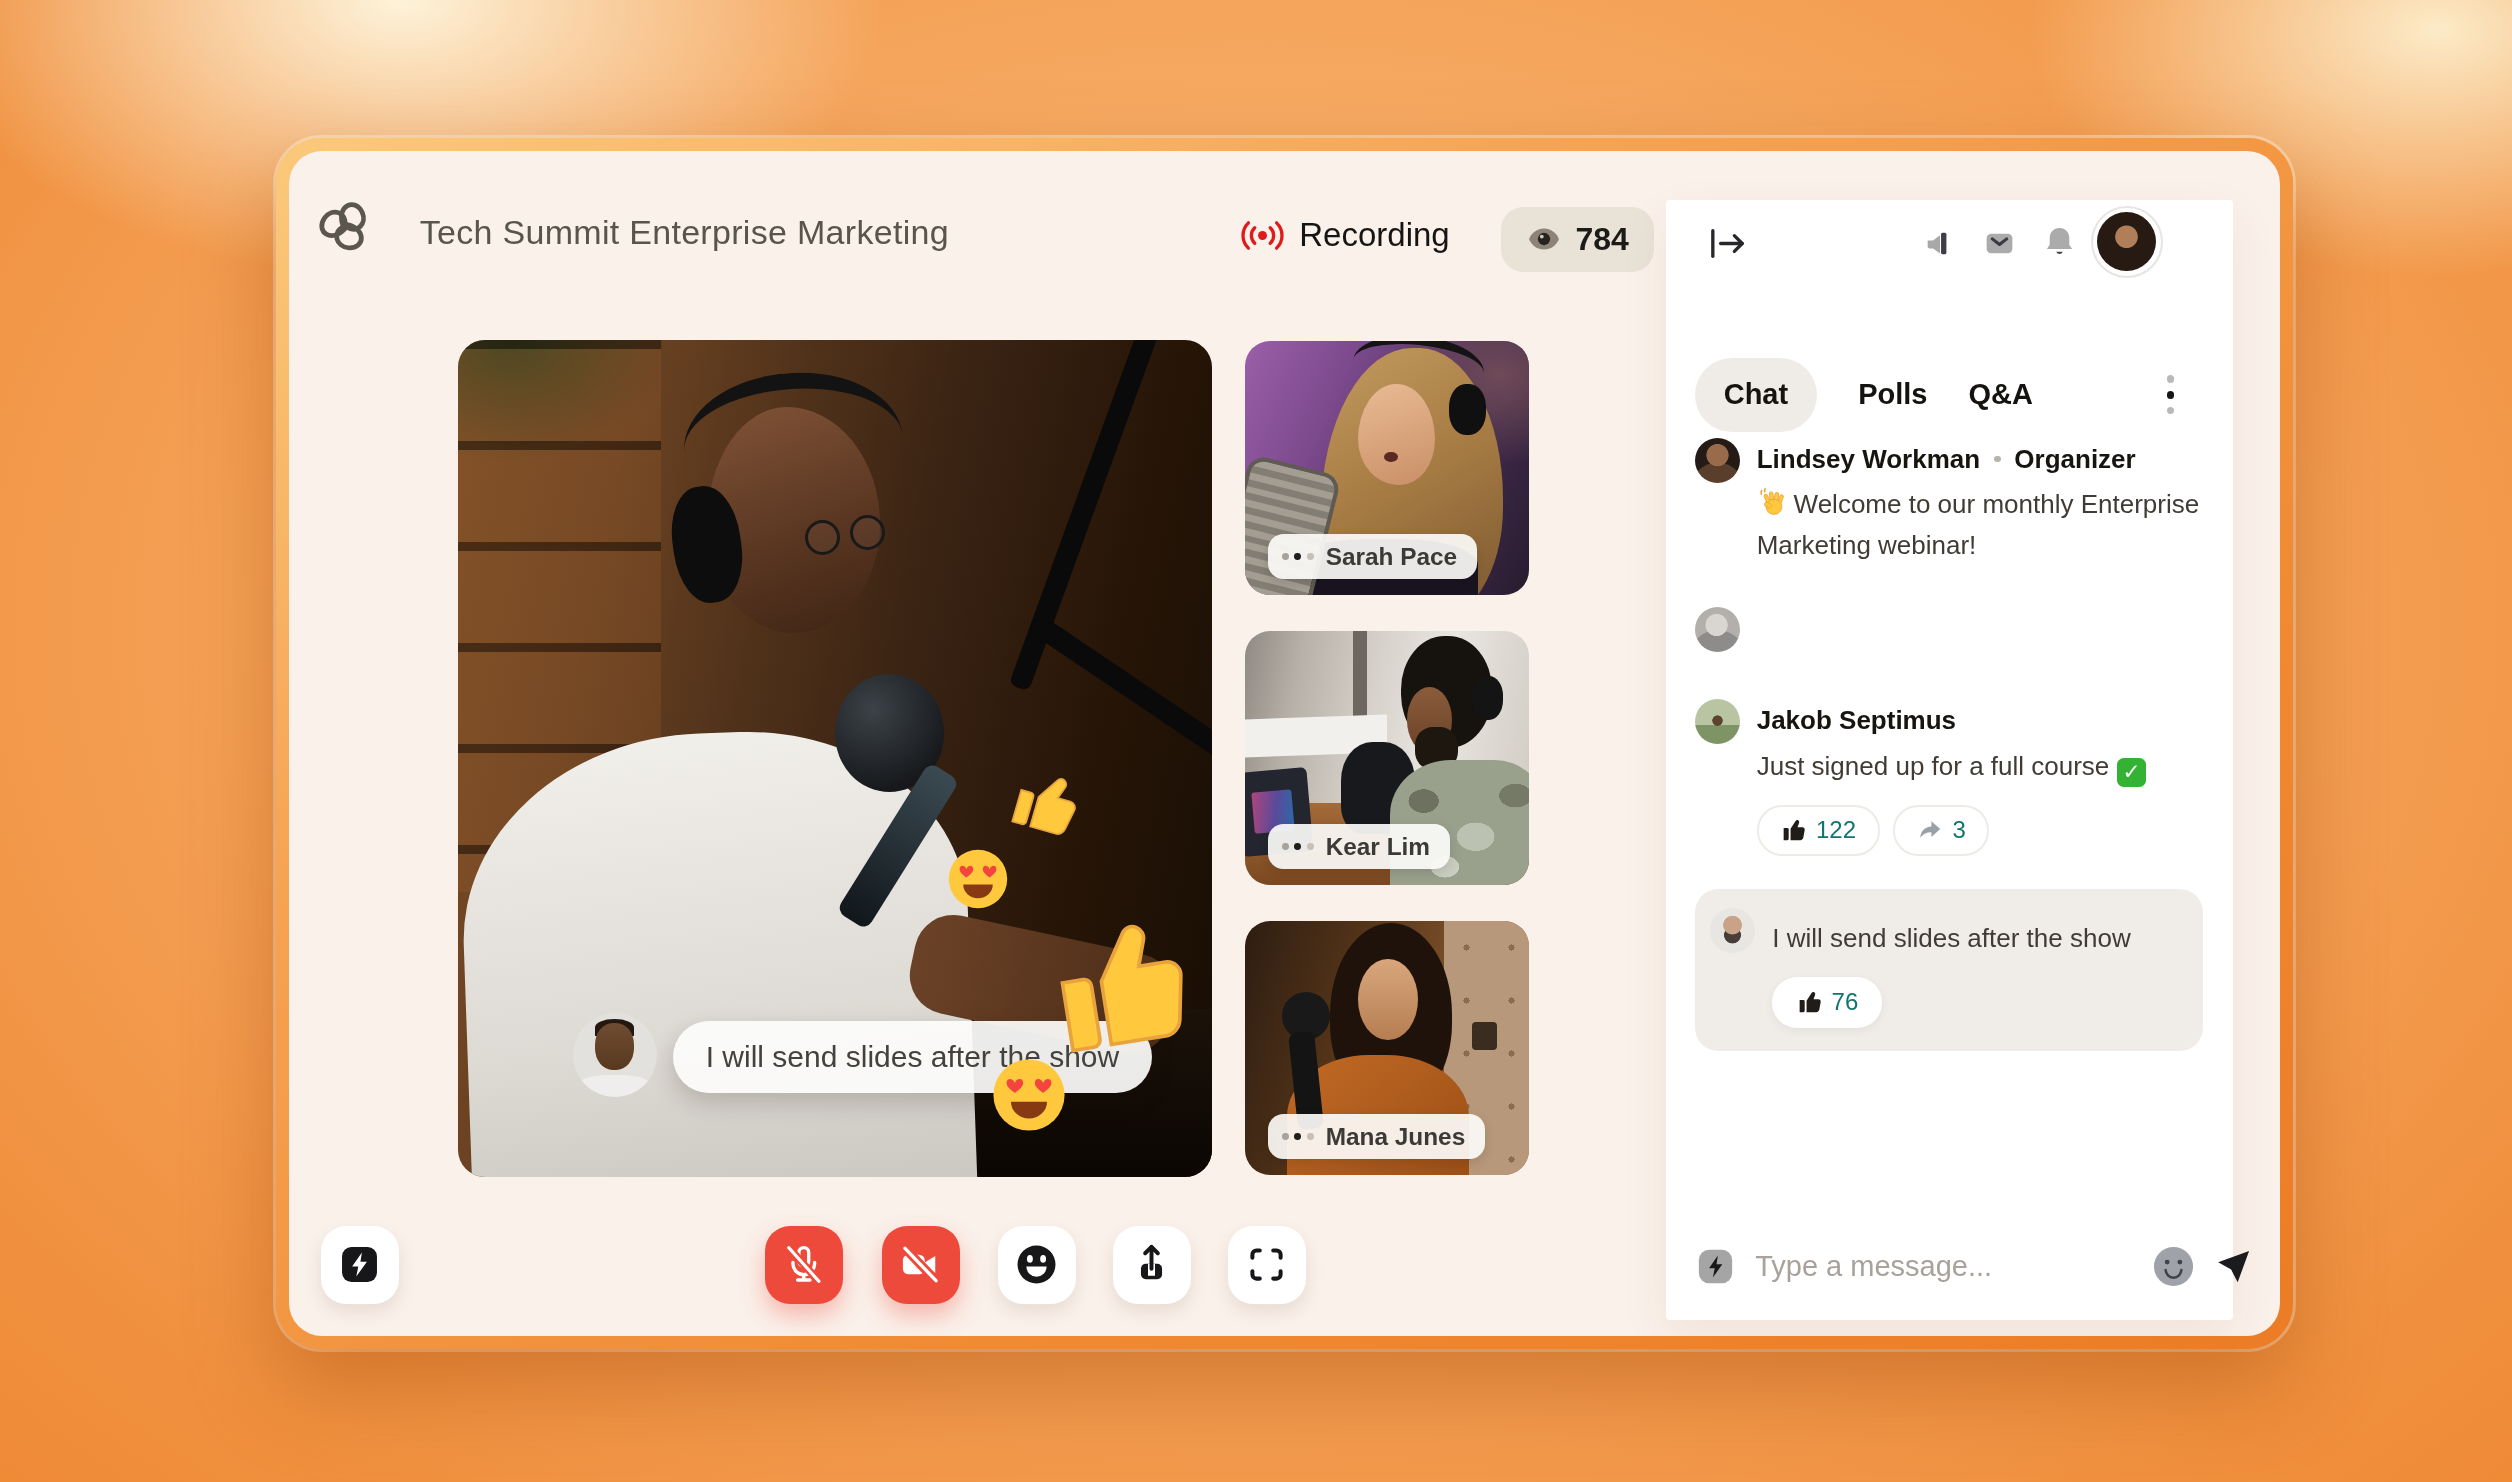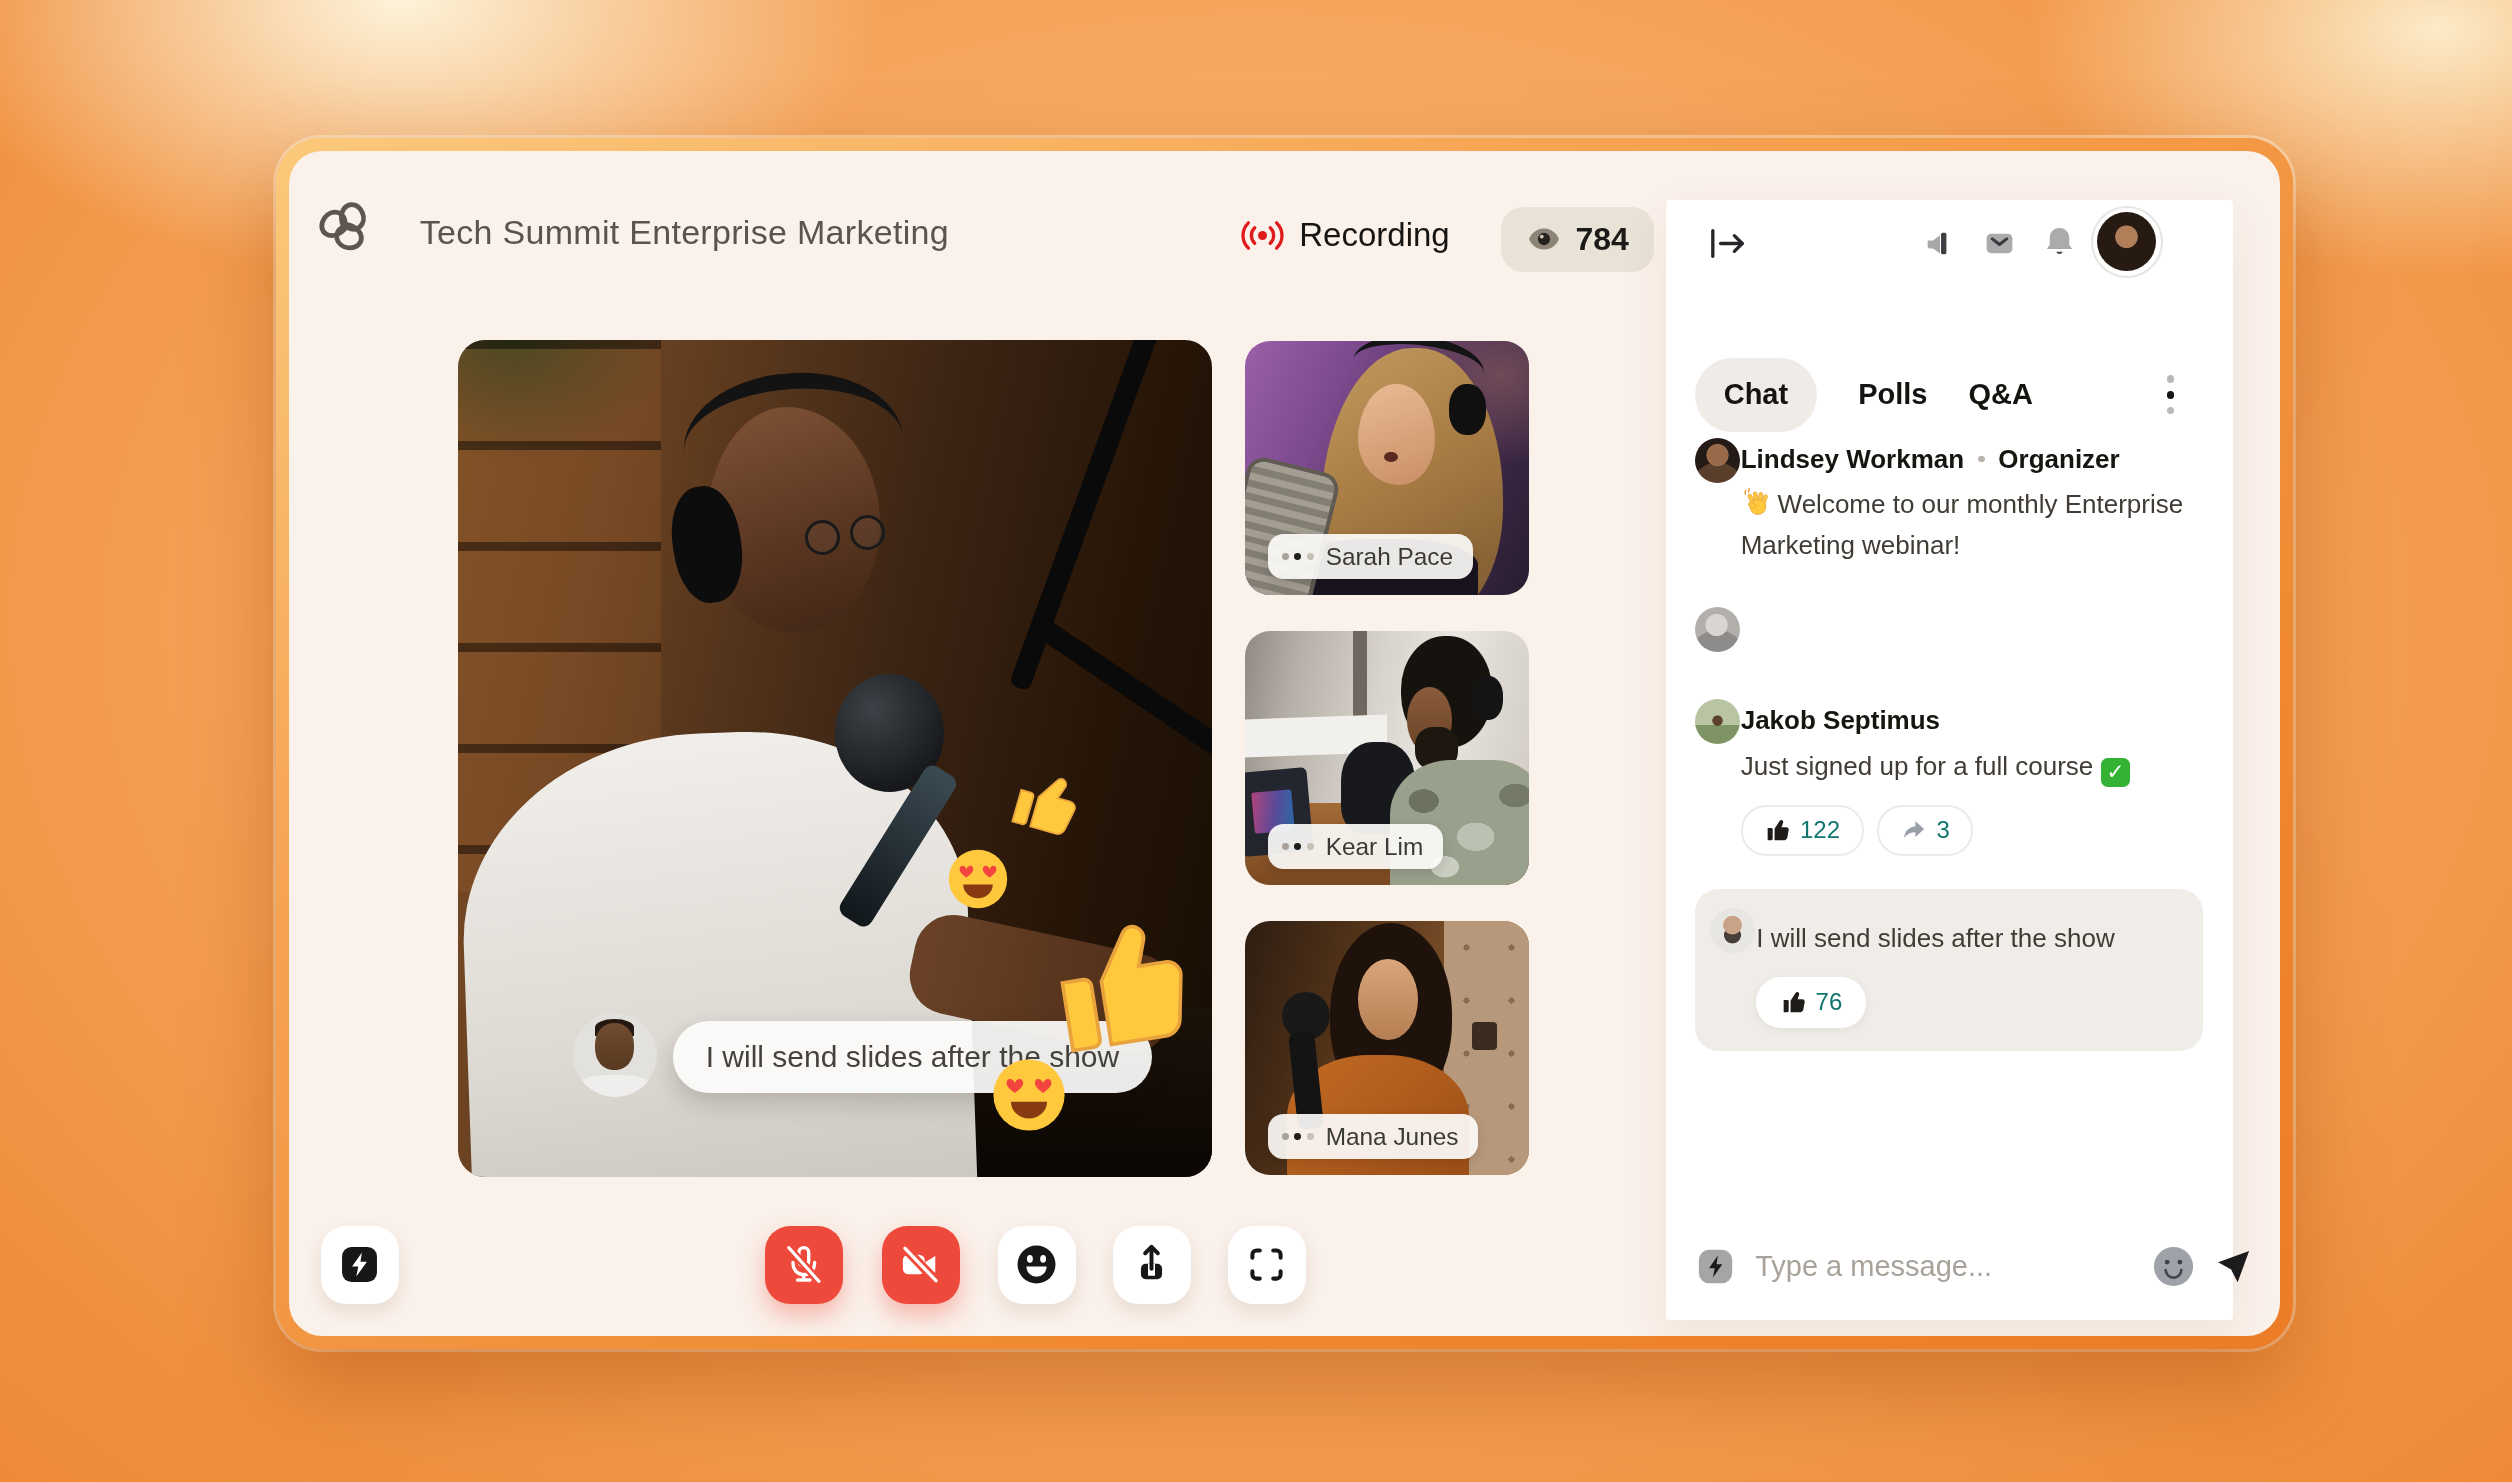--- a/index.html
+++ b/index.html
@@ -36,21 +36,21 @@
     background:#e9e2d6; display:flex; align-items:center; gap:13.7px; padding:0 25px;
   }
   .viewers-count { font-size:32px; font-weight:700; color:#1c1b19;text-align:center; }
 
   
   .video-main { left:169px; top:189px; width:754px; height:837px; border-radius:27px; overflow:hidden;
     background:
       radial-gradient(273px 205px at 7% 0%, #34401f 0%, rgba(52,64,31,0) 60%),
       linear-gradient(102deg,#7c4e27 0%,#6b4222 20%,#50321a 38%,#3a2313 56%,#261507 78%,#170d04 100%);
   }
-  .tile { left:956px; width:284px; height:254px; border-radius:25px; overflow:hidden; }
+  .tile { left:956px; width:284px; height:254px; border-radius:25px; overflow:hidden;font-weight:bold; }
   .tile-1 { top:190px; background:linear-gradient(115deg,#9a5fa8 0%,#7d4a8e 28%,#4a2f55 60%,#271c2e 100%); }
   .tile-2 { top:480px; background:linear-gradient(100deg,#8e8982 0%,#b6b0a8 18%,#d8d3cc 44%,#e9e6e1 64%,#cfc9c0 100%); }
   .tile-3 { top:770px; background:linear-gradient(105deg,#2e1d12 0%,#503218 32%,#7a4e28 62%,#9a6a3a 85%); }
 
   
   .mv-shelf { left:0; top:0; width:27%; height:66%; opacity:.85;
     background:repeating-linear-gradient(180deg, rgba(18,9,3,.55) 0 8.8px, rgba(158,96,44,.28) 8.8px 101px); }
   .mv-arm1 { right:15%; top:-5%; width:2.8%; height:48%; background:#0a0a0a; transform:rotate(20deg); border-radius:7.8px; }
   .mv-arm2 { right:2%; top:24%; width:2.8%; height:44%; background:#0a0a0a; transform:rotate(-56deg); border-radius:7.8px; }
   .mv-desk { right:0; bottom:0; width:48%; height:20%; background:linear-gradient(180deg,#1b1209 0%,#0b0603 100%); }
@@ -152,21 +152,21 @@
     background:radial-gradient(circle at 50% 42%, #b07e58 0 24%, transparent 26%), #261a12; }
 
   .tabs { left:29px; top:156px; right:29px; height:78px; display:flex; align-items:center; gap:41px; }
   .tab-pill { height:74px; padding:0 29px; border-radius:37px; background:#efece7; display:flex; align-items:center; cursor:pointer; }
   .tab { font-size:29px; font-weight:700; color:#15130f; cursor:pointer; }
   .kebab { position:absolute; right:13.7px; top:9.8px; width:39px; height:59px; display:flex; flex-direction:column; align-items:center; justify-content:center; gap:7.8px; cursor:pointer; }
   .kebab i { width:7.8px; height:7.8px; border-radius:50%; display:block; }
   .kebab i:nth-child(1){ background:#b9b9b9; } .kebab i:nth-child(2){ background:#151515; } .kebab i:nth-child(3){ background:#b9b9b9; }
 
   .messages { left:29px; top:238px; width:508px; }
-  .msg { display:grid; grid-template-columns:45px 1fr; column-gap:1px; }
+  .msg { display:grid; grid-template-columns:45px 1fr; column-gap:17px; }
   .m-espace-1 { margin-bottom:41px; } .m-espace-2 { margin-bottom:47px; } .m-espace-3 { margin-bottom:33px; }
   .msg-avatar { width:45px; height:45px; border-radius:50%; }
   .av-lindsey { background:radial-gradient(circle at 50% 38%, #9a6b4a 0 30%, transparent 32%), radial-gradient(circle at 50% 112%, #5a3e2c 0 46%, transparent 48%), #241a16; }
   .av-erin { background:radial-gradient(circle at 48% 40%, #d9d5d1 0 30%, transparent 32%), radial-gradient(circle at 50% 116%, #8e8c8a 0 50%, transparent 52%), #b3afab; }
   .av-jakob { background:radial-gradient(circle at 50% 48%, #5d4230 0 15%, transparent 17%), linear-gradient(#b9c4a2 58%, #7e9464 58%); }
   .av-rob { background:radial-gradient(circle at 50% 38%, #caa287 0 25%, transparent 27%), radial-gradient(circle at 50% 60%, #473f38 0 23%, transparent 25%), #e8e6e3; }
   .msg-name-row { display:flex; align-items:center; gap:13.7px; padding-top:5.9px; }
   .msg-name { font-size:26px; font-weight:700; color:#171510; }
   .msg-dot { width:6.8px; height:6.8px; border-radius:50%; background:#b9b3ab; }
   .msg-badge { font-size:26px; font-weight:700; color:#171510; }

